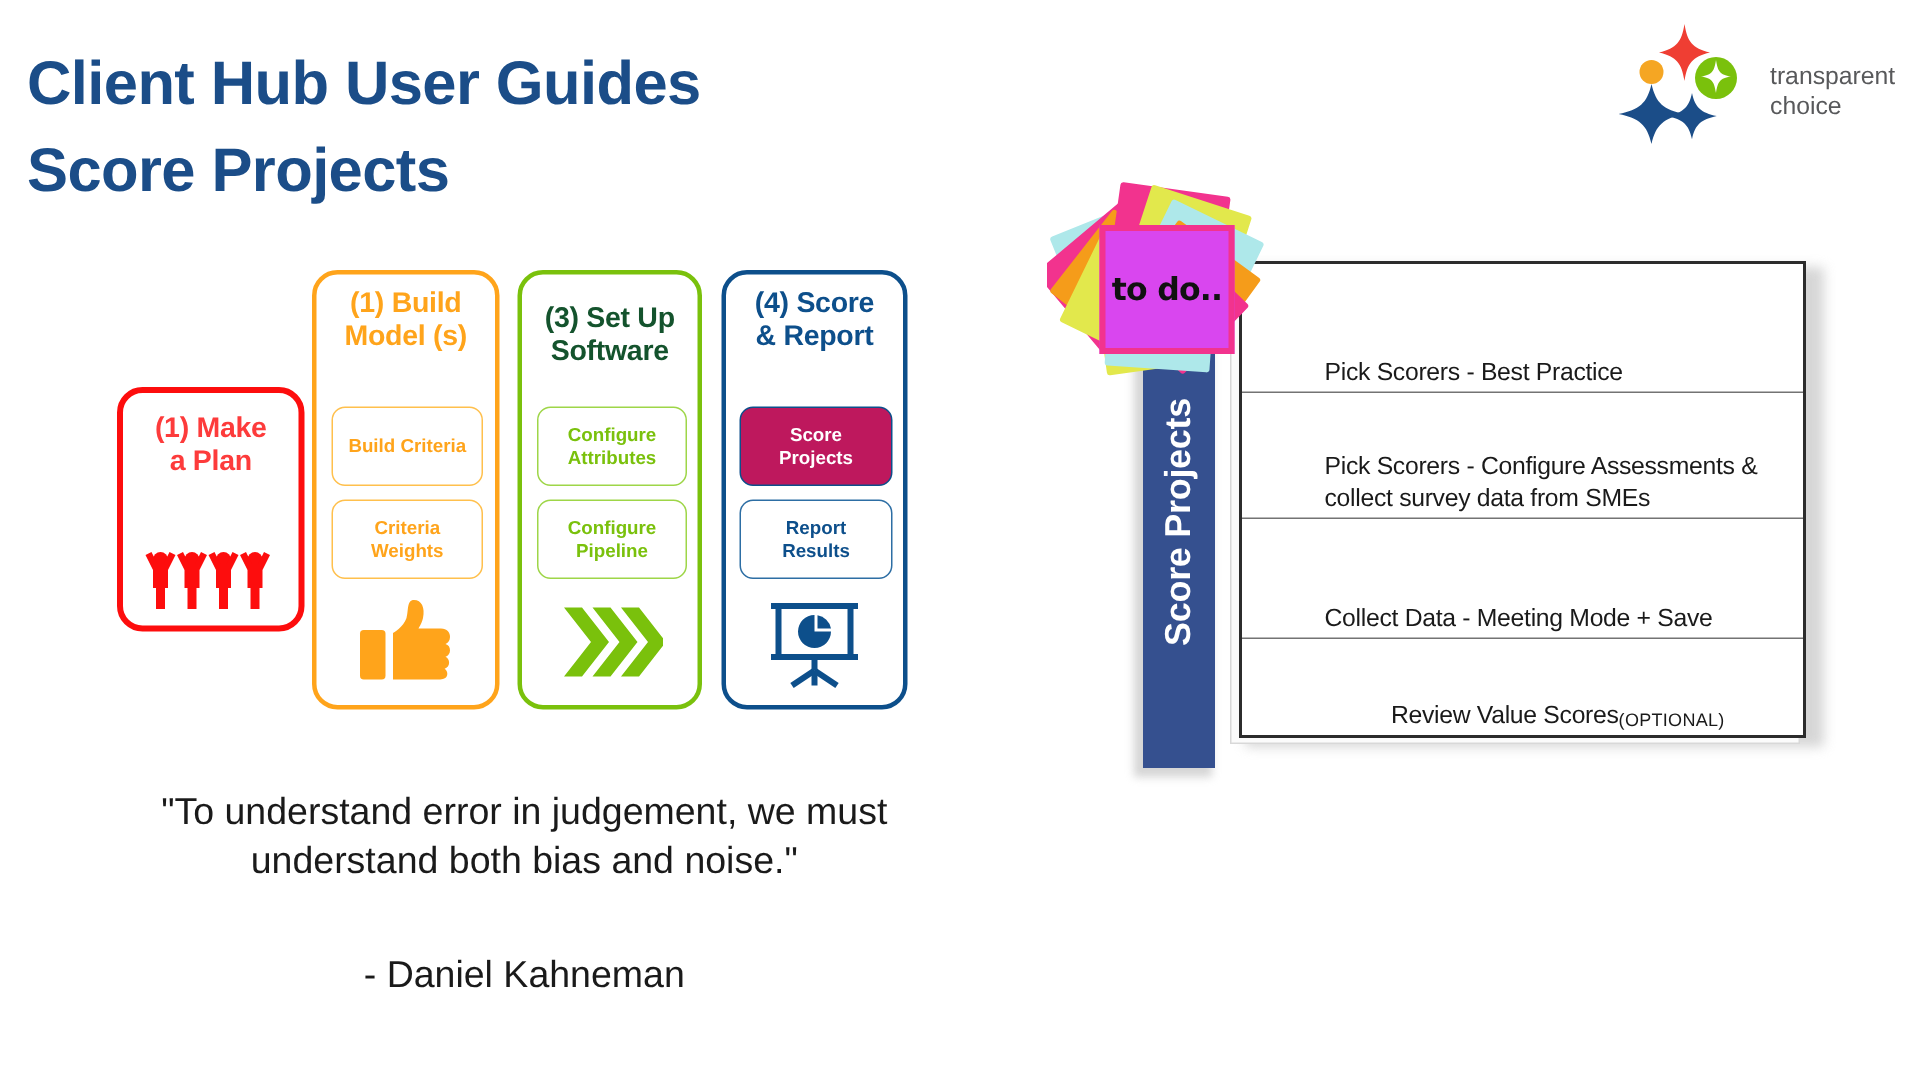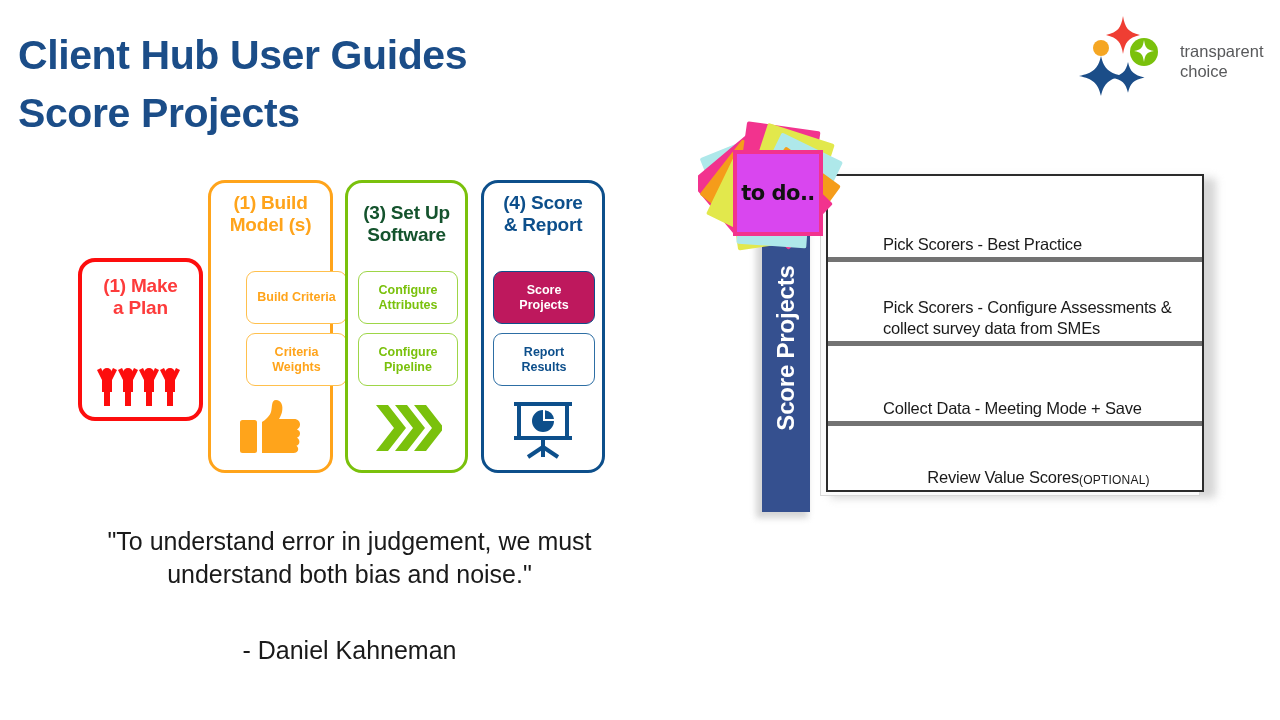--- a/index.html
+++ b/index.html
@@ -40,21 +40,21 @@
 
   
   #card1{left:78px;top:258px;width:125px;height:163px;
     border:4px solid #fd0d0d;border-radius:17px;}
   #card1 .card-head{color:#fd3b3b;padding-top:13px;font-size:19px;}
 
   
   #card2{left:208px;top:180px;width:125px;height:293px;
     border:3.5px solid #ffa41b;border-radius:17px;}
   #card2 .card-head{color:#ffa41b;padding-top:9px;}
-  #card2 .sub{border:1.6px solid #ffc04d;color:#ffa41b;margin-left:25px;}
+  #card2 .sub{border:1.6px solid #ffc04d;color:#ffa41b;}
 
   
   #card3{left:345px;top:180px;width:123px;height:293px;
     border:3.5px solid #7ac10c;border-radius:17px;}
   #card3 .card-head{color:#14532d;padding-top:19px;}
   #card3 .sub{border:1.6px solid #9ed648;color:#7ac10c;}
 
   
   #card4{left:481px;top:180px;width:124px;height:293px;
     border:3.5px solid #0d4f8b;border-radius:17px;}
@@ -81,21 +81,21 @@
   .panel-backsheet{
     position:absolute;left:130px;top:56px;width:378px;height:320px;
     background:#fbfbfb;border:1px solid #d8d8d8;
   }
   .panel{
     position:absolute;left:136px;top:56px;width:378px;height:318px;
     background:#ffffff;border:2.2px solid #2c2c2c;box-sizing:border-box;
   }
   .todo-row{
     position:absolute;left:0;right:0;box-sizing:border-box;
-    border-bottom:5px solid #737373;
+    border-bottom:1px solid #737373;
     display:flex;align-items:flex-end;
     padding:0 8px 2px 55px;
   }
   .todo-row:last-child{border-bottom:none;justify-content:center;}
   .todo-text{
     color:#1a1a1a;font-size:16.5px;line-height:1.26;
     letter-spacing:-0.2px;font-weight:normal;
   }
   .opt{font-size:12px;letter-spacing:0.2px;}
   .tab{

